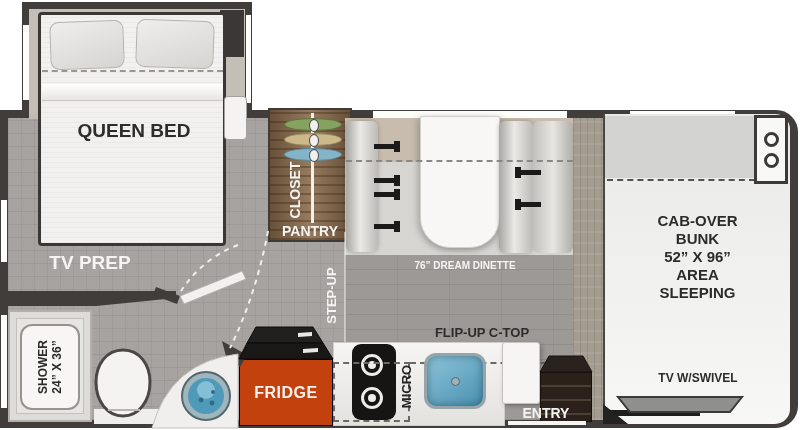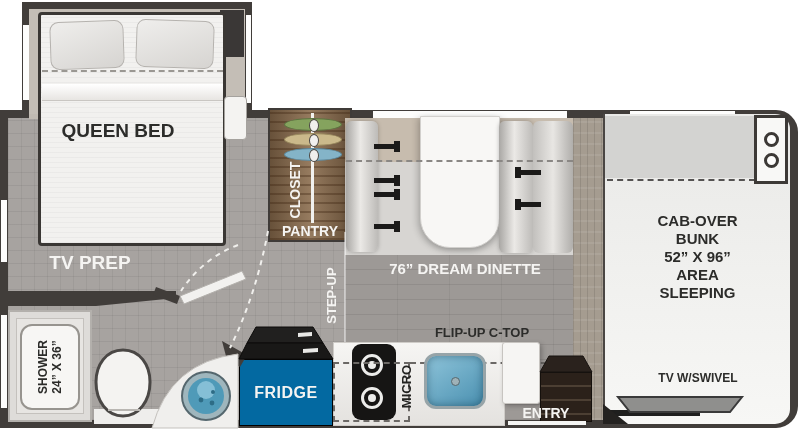--- a/index.html
+++ b/index.html
@@ -95,21 +95,21 @@
     display:flex; align-items:center; justify-content:center; }
   .burner::after { content:""; width:8px; height:8px; border-radius:50%; background:#ececea; }
   .dashed-box { left:333px; top:362px; width:77px; height:60px; border:2px dashed #6b6865; }
   .dashed-line { left:410px; top:362px; width:177px; height:0; border-top:2px dashed #6b6865; }
   .sink { left:424px; top:353px; width:62px; height:56px; border-radius:12px;
     background:linear-gradient(145deg,#8ec4da,#4a90b0); border:3px solid #97a4a8;
     box-shadow:inset 0 0 8px rgba(0,40,60,.45); display:flex; align-items:center; justify-content:center; }
   .sink-drain { width:9px; height:9px; border-radius:50%; background:#9fb2b8; border:1px solid #55676e; }
   .flip-up { left:502px; top:342px; width:38px; height:62px; background:#f6f5f3;
     border:1px solid #c7c4c0; border-radius:3px; box-shadow:2px 2px 5px rgba(0,0,0,.25); }
-  .fridge-front { left:239px; top:359px; width:94px; height:67px; background:#0369a1;
+  .fridge-front { left:239px; top:359px; width:94px; height:67px; background:#c2410c;
     border:1px solid #000; display:flex; align-items:center; justify-content:center; }
   .entry-front { left:540px; top:372px; width:52px; height:50px; border:1px solid #15100c;
     background:repeating-linear-gradient(180deg,#2b211a 0 12px,#4c3f33 12px 14px); }
   .entry-underline { left:508px; top:421px; width:78px; height:4px; background:#f5f5f3; }
   .step-edge { left:344px; top:232px; width:2px; height:110px; background:rgba(255,255,255,.45); }
 
   
   .bunk { left:603px; top:114px; width:187px; height:310px;
     background:linear-gradient(180deg,#e9e9e7,#f7f7f5); border-left:2px solid #4a4643;
     border-radius:0 15px 15px 0; }
@@ -120,28 +120,28 @@
     justify-content:center; gap:6px; }
   .cup { width:15px; height:15px; border-radius:50%; border:3px solid #3c3936; background:#fdfdfc; }
 
   
   .lbl { position:absolute; font-weight:bold; }
   .lbl-white { color:#f5f4f2; }
   .lbl-dark { color:#2c2c2a; }
   .ctr { text-align:center; }
   .rot { display:flex; align-items:center; justify-content:center; }
   .rot > span { transform:rotate(-90deg); white-space:nowrap; }
-  .queen-label { left:28px; top:120px; width:180px; }
+  .queen-label { left:44px; top:120px; width:180px; }
   .queen-l1 { font-size:19px; line-height:22px; }
   .queen-l2 { font-size:16px; line-height:20px; }
   .tvprep-label { left:20px; top:252px; width:140px; font-size:19px; }
   .closet-label { left:281px; top:150px; width:28px; height:80px; font-size:14px; }
   .pantry-label { left:268px; top:223px; width:84px; font-size:14px;text-align:center; }
   .stepup-label { left:317px; top:256px; width:28px; height:78px; font-size:13px; }
-  .dinette-label { left:370px; top:260px; width:190px; font-size:15px; }
+  .dinette-label { left:370px; top:260px; width:190px; font-size:10px; }
   .flipup-label { left:413px; top:325px; width:138px; font-size:13px; }
   .micro-label { left:393px; top:350px; width:28px; height:72px; font-size:13px; color:#232321; }
   .fridge-label { font-size:16px; letter-spacing:.5px; color:#f5f4f2; font-weight:bold; }
   .entry-label { left:514px; top:405px; width:64px; font-size:14px; }
   .bunk-label { left:615px; top:212px; width:165px; font-size:15px; line-height:18px; }
   .tvswivel-label { left:628px; top:371px; width:140px; font-size:12px; }
 
   svg.overlay { position:absolute; left:0; top:0; width:800px; height:430px; pointer-events:none; }
 </style>
 </head>

